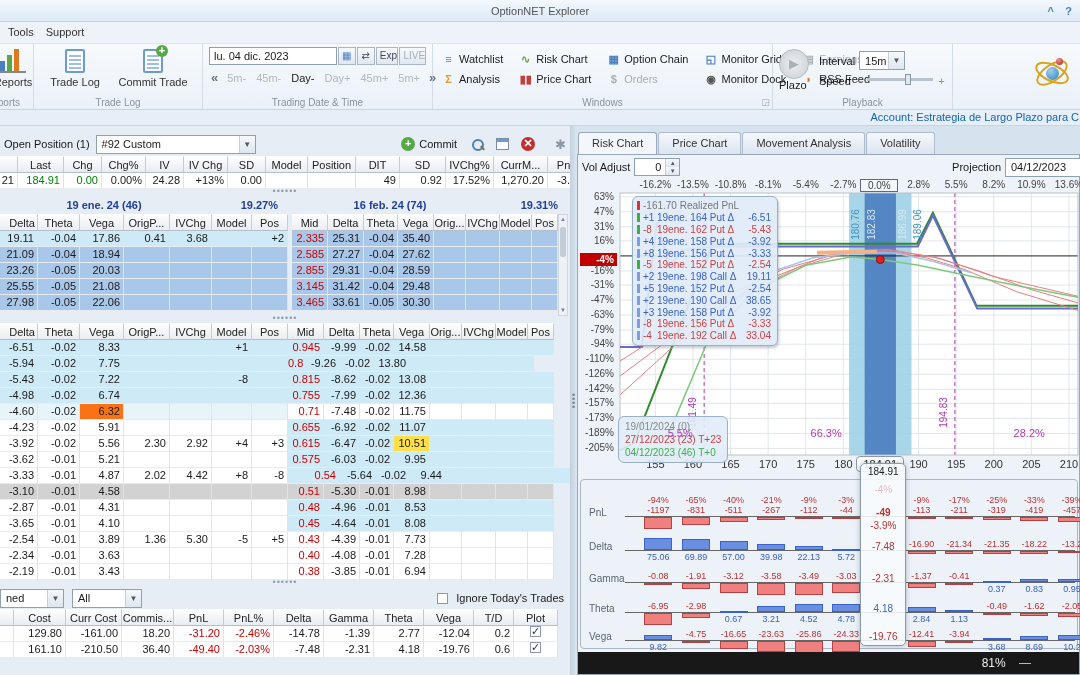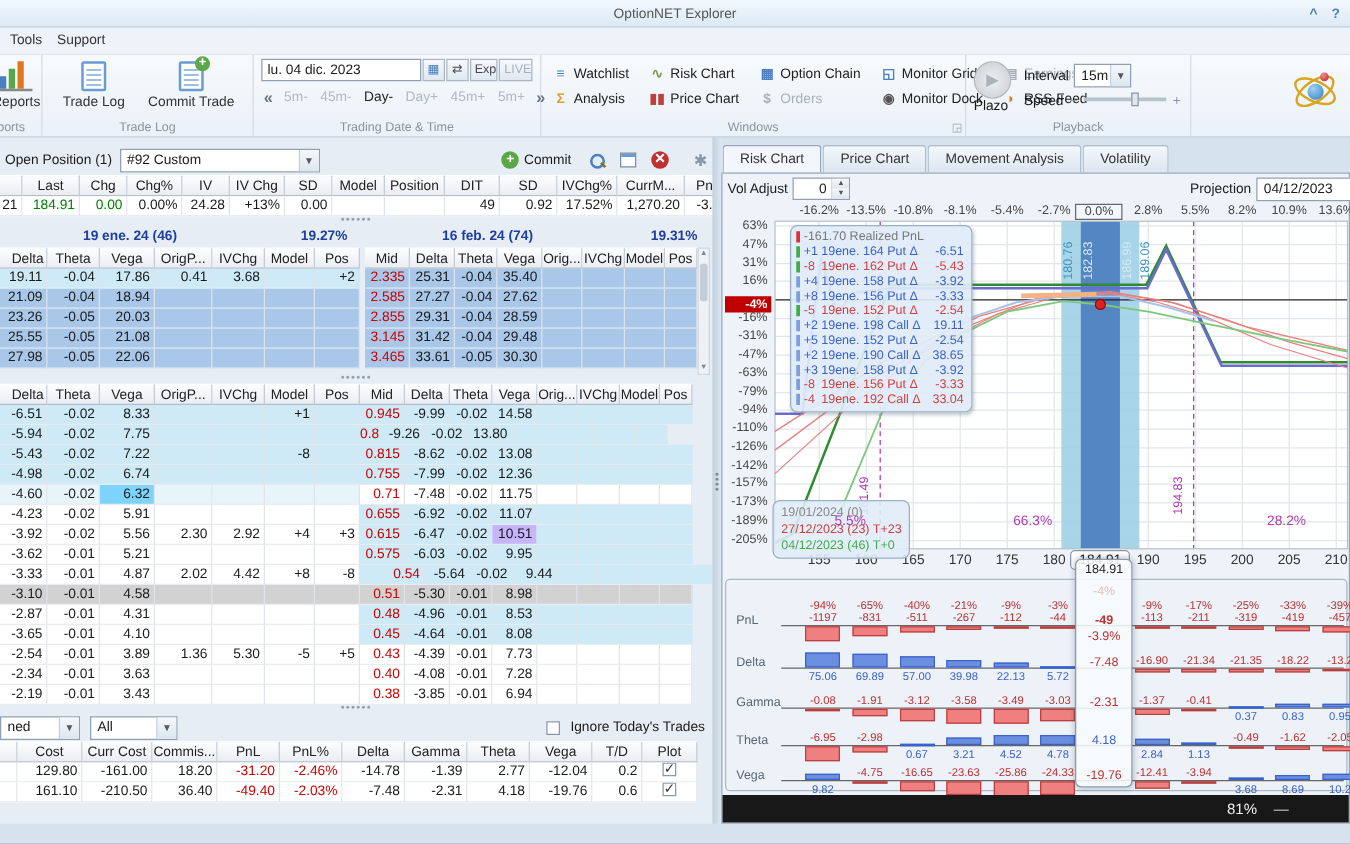--- a/index.html
+++ b/index.html
@@ -268,20 +268,23 @@
     </div>
 
     <div id="ribbon-logo">
       <span class="orbit" style="transform:rotate(25deg);"></span>
       <span class="orbit" style="transform:rotate(-35deg);"></span>
       <span class="nucleus"></span>
         <span class="dot"></span>
     </div>
   </div>
 
+  <div id="accountbar">
+    <span>Account: Estrategia de Largo Plazo para C</span>
+  </div>
 
   <div id="main">
     <div id="leftpanel">
       <div id="lp-header">
         <span>Open Position (1)</span>
         <span class="combo" style="width:160px;">
           <span class="cv" style="flex:1;">#92 Custom</span>
           <span class="ca">▼</span>
         </span>
         <span style="flex:1;"></span>
@@ -520,21 +523,21 @@
               <div class="cell" style="width: 42px; background: rgb(205, 234, 246);">-0.02</div>
               <div class="cell" style="width: 44px; background: rgb(205, 234, 246);">6.74</div>
               <div class="cell" style="width: 46px; background: rgb(205, 234, 246);"></div>
               <div class="cell" style="width: 42px; background: rgb(205, 234, 246);"></div>
               <div class="cell" style="width: 40px; background: rgb(205, 234, 246);"></div>
               <div class="cell" style="width: 36px; background: rgb(205, 234, 246);"></div>
             </div>
             <div class="gridrow">
               <div class="cell" style="width: 38px; background: rgb(231, 244, 250);">-4.60</div>
               <div class="cell" style="width: 42px; background: rgb(231, 244, 250);">-0.02</div>
-              <div class="cell" style="width: 44px; background: #7dd3fc;">6.32</div>
+              <div class="cell" style="width: 44px; background: #f97316;">6.32</div>
               <div class="cell" style="width: 46px; background: rgb(231, 244, 250);"></div>
               <div class="cell" style="width: 42px; background: rgb(231, 244, 250);"></div>
               <div class="cell" style="width: 40px; background: rgb(231, 244, 250);"></div>
               <div class="cell" style="width: 36px; background: rgb(231, 244, 250);"></div>
             </div>
             <div class="gridrow">
               <div class="cell" style="width: 38px; background: rgb(255, 255, 255);">-4.23</div>
               <div class="cell" style="width: 42px; background: rgb(255, 255, 255);">-0.02</div>
               <div class="cell" style="width: 44px; background: rgb(255, 255, 255);">5.91</div>
               <div class="cell" style="width: 46px; background: rgb(255, 255, 255);"></div>
@@ -693,21 +696,21 @@
               <div class="cell" style="width: 36px; background: rgb(205, 234, 246);">11.07</div>
               <div class="cell" style="width: 32px; background: rgb(205, 234, 246);"></div>
               <div class="cell" style="width: 34px; background: rgb(205, 234, 246);"></div>
               <div class="cell" style="width: 32px; background: rgb(205, 234, 246);"></div>
               <div class="cell" style="width: 26px; background: rgb(205, 234, 246);"></div>
             </div>
             <div class="gridrow">
               <div class="cell" style="width: 36px; background: rgb(205, 234, 246); color: rgb(204, 0, 0);">0.615</div>
               <div class="cell" style="width: 36px; background: rgb(205, 234, 246);">-6.47</div>
               <div class="cell" style="width: 34px; background: rgb(205, 234, 246);">-0.02</div>
-              <div class="cell" style="width: 36px; background: #c4b5fd;">10.51</div>
+              <div class="cell" style="width: 36px; background: #fde047;">10.51</div>
               <div class="cell" style="width: 32px; background: rgb(205, 234, 246);"></div>
               <div class="cell" style="width: 34px; background: rgb(205, 234, 246);"></div>
               <div class="cell" style="width: 32px; background: rgb(205, 234, 246);"></div>
               <div class="cell" style="width: 26px; background: rgb(205, 234, 246);"></div>
             </div>
             <div class="gridrow">
               <div class="cell" style="width: 36px; background: rgb(205, 234, 246); color: rgb(204, 0, 0);">0.575</div>
               <div class="cell" style="width: 36px; background: rgb(205, 234, 246);">-6.03</div>
               <div class="cell" style="width: 34px; background: rgb(205, 234, 246);">-0.02</div>
               <div class="cell" style="width: 36px; background: rgb(205, 234, 246);">9.95</div>

